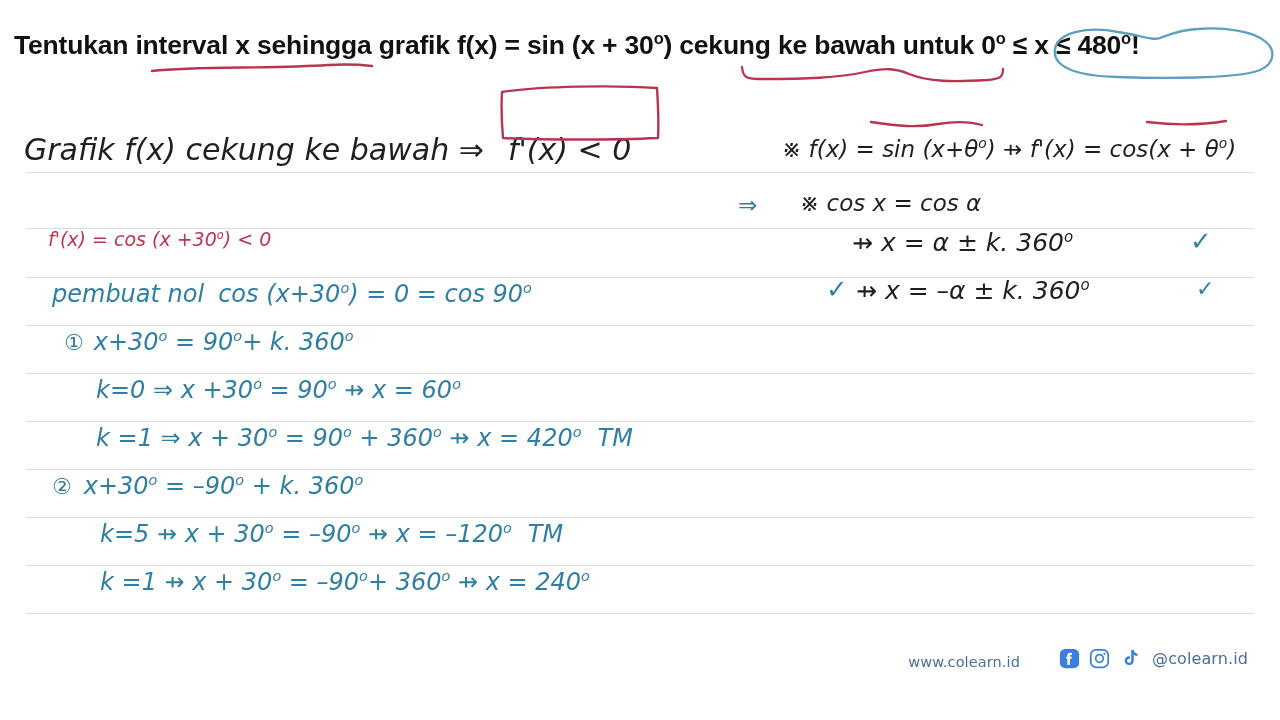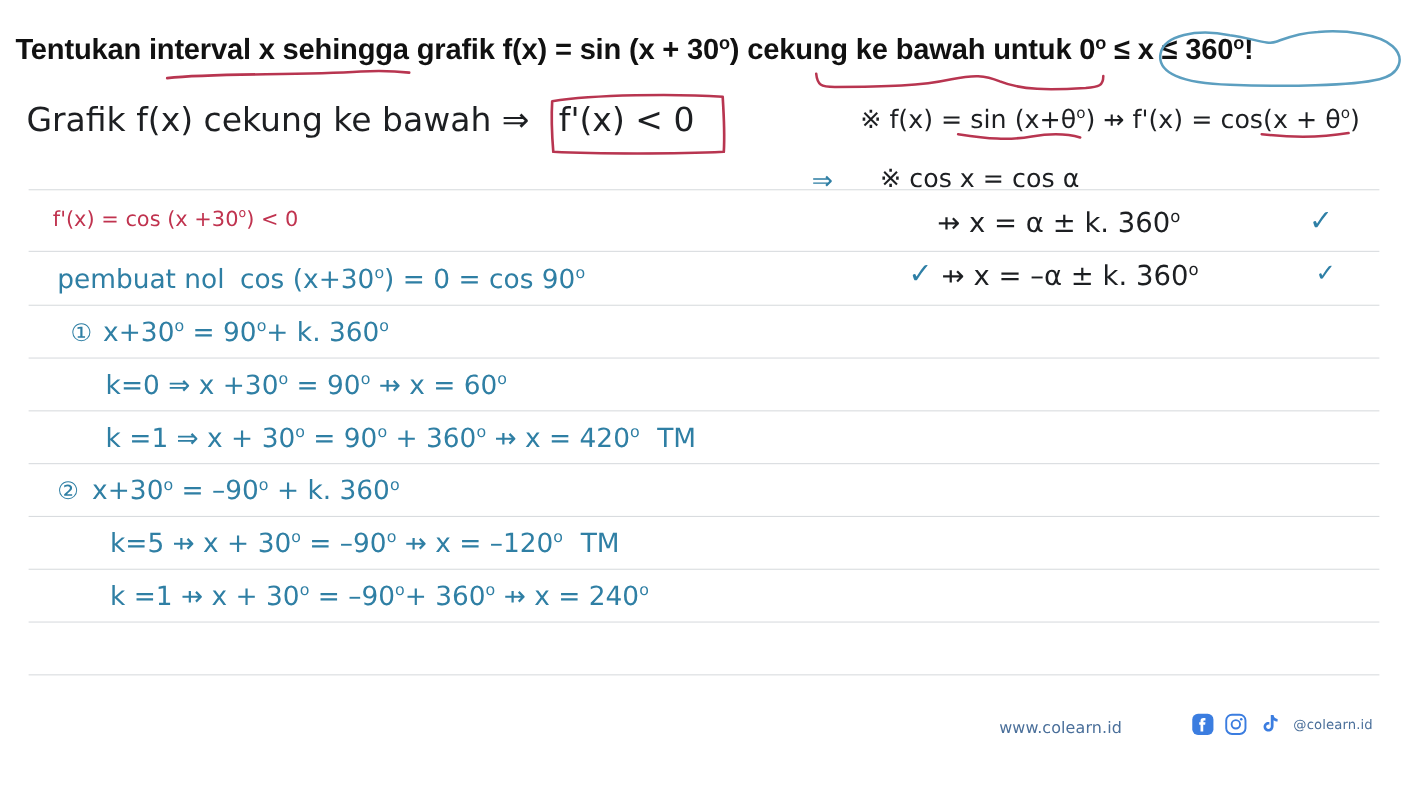--- a/index.html
+++ b/index.html
@@ -50,21 +50,23 @@
   }
   #question .rel {
     font-weight: 700;
   }
 
   
   .hw {
     position: absolute;
     white-space: nowrap;
     font-family: "DejaVu Sans", sans-serif;
+    font-style: italic;
     font-weight: 400;
+    margin-top: 40px;
   }
   .hw .sup {
     font-size: 0.60em;
     vertical-align: super;
     line-height: 0;
   }
   .ink-dark  { color: #1d1f22; }
   .ink-red   { color: #c0334f; }
   .ink-teal  { color: #2f7fa4; }
   .ink-blue  { color: #2e7fa6; }
@@ -119,21 +121,21 @@
     align-items: center;
     gap: 9px;
   }
   .soc-icon {
     width: 21px; height: 21px;
     display: inline-flex;
     align-items: center;
     justify-content: center;
   }
   #handle {
-    font-size: 12px;
+    font-size: 16px;
     color: #4a6f9a;
     font-family: "DejaVu Sans", sans-serif;
     margin-left: 3px;
     letter-spacing: 0.1px;
   }
 </style>
 </head>
 <body>
 
 <div id="rules">
@@ -142,21 +144,21 @@
   <div class="rule" style="left:26px; top:277px;  width:1228px;"></div>
   <div class="rule" style="left:26px; top:325px;  width:1228px;"></div>
   <div class="rule" style="left:26px; top:373px;  width:1228px;"></div>
   <div class="rule" style="left:26px; top:421px;  width:1228px;"></div>
   <div class="rule" style="left:26px; top:469px;  width:1228px;"></div>
   <div class="rule" style="left:26px; top:517px;  width:1228px;"></div>
   <div class="rule" style="left:26px; top:565px;  width:1228px;"></div>
   <div class="rule" style="left:26px; top:613px;  width:1228px;"></div>
 </div>
 
-<div id="question"><span>Tentukan interval x sehingga grafik f(x) = sin (x + 30</span><span class="sup">o</span><span>) cekung ke bawah untuk </span><span class="rel">0</span><span class="sup">o</span><span class="rel"> ≤ x ≤ 360</span><span class="sup">o</span><span>!</span></div>
+<div id="question"><span>Tentukan interval x sehingga grafik f(x) = sin (x + 30</span><span class="sup">o</span><span>) cekung ke bawah untuk </span><span class="rel">0</span><span class="sup">o</span><span class="rel"> ≤ x ≤ 480</span><span class="sup">o</span><span>!</span></div>
 
 <svg class="anno" style="left:148px; top:60px; width:230px; height:18px;" viewBox="0 0 230 18">
   <path d="M4,11 C50,6 120,9 180,5 C200,4 215,5 224,6" fill="none" stroke="#b83550" stroke-width="2.4" stroke-linecap="round"></path>
 </svg>
 
 <svg class="anno" style="left:737px; top:61px; width:290px; height:26px;" viewBox="0 0 290 26">
   <path d="M5,6 C6,16 9,18 22,18 C70,18 100,17 128,11 C148,7 158,7 172,13 C192,21 216,21 250,19 C262,18 266,17 266,8" fill="none" stroke="#b83550" stroke-width="2.3" stroke-linecap="round"></path>
 </svg>
 
 <svg class="anno" style="left:1048px; top:22px; width:232px; height:60px;" viewBox="0 0 232 60">

